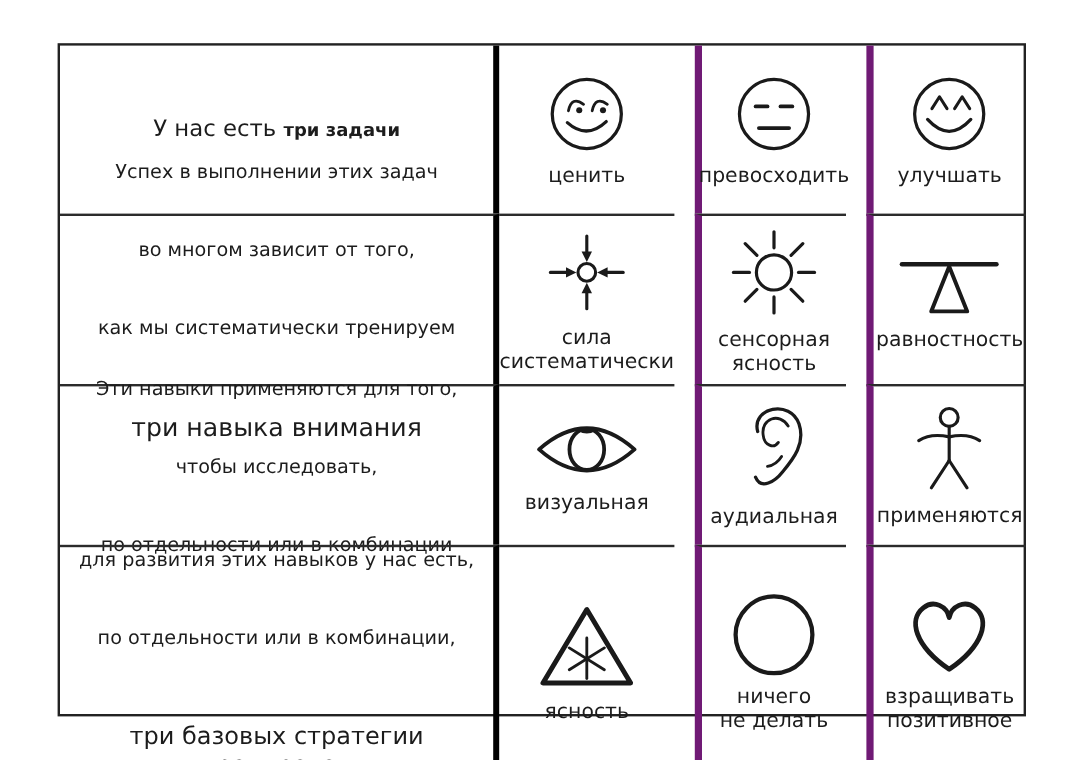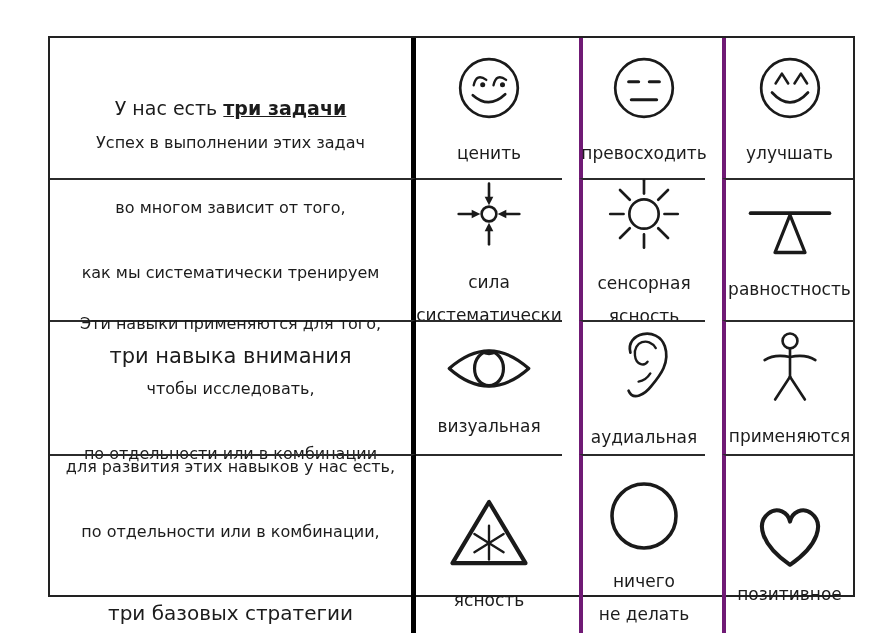--- a/index.html
+++ b/index.html
@@ -14,33 +14,33 @@
     position: absolute;
     left: 48px; top: 36px;
     width: 807px; height: 561px;
     border: 2px solid #222;
     display: grid;
     grid-template-columns: 366px 146px 143px 1fr;
     grid-template-rows: 140px 142px 134px 1fr;
   }
   .cell { display: flex; flex-direction: column; align-items: center; justify-content: center; }
   .bt { border-top: 2px solid #2b2b2b; gap: 44px; }
-  .bl { border-left: 4px solid #701a75; margin-left: 17px; }
+  .bl { border-left: 6px solid #701a75; margin-left: 17px; }
   .desc {
     border-right: 5px solid #000;
     text-align: center;
     font-size: 16px;
     line-height: 21px;
     padding: 0 8px;
   }
   .desc .headline { font-weight: normal; font-size: 21px; line-height: 24px; margin-top: 17px; }
   .desc.single { font-size: 19px; }
-  .desc.single b { font-size: 19px; text-decoration: underline; }
+  .desc.single b { font-size: 15px; }
   .desc .headline.smaller { font-size: 20px; margin-top: 15px; }
-  .icon-cell { gap: 18px; padding: 4px 2px; }
+  .icon-cell { gap: 5px; padding: 4px 2px; }
   .icon-label { font-size: 17px; line-height: 22px; text-align: center; white-space: nowrap; }
   .glyph { flex: 0 0 auto; display: block; }
   svg { display: block; }
   .stroke { fill: none; stroke: #1a1a1a; stroke-linecap: round; stroke-linejoin: round; }
   .fillink { fill: #1a1a1a; stroke: none; }
 </style>
 </head>
 <body>
 
 <div class="poster">
@@ -209,16 +209,17 @@
     <span class="icon-label">ничего</span>
     <span class="icon-label" style="margin-top:-7px">не делать</span>
   </div>
 
   <div class="cell icon-cell bt bl">
     <span class="glyph">
       <svg width="84" height="72" viewBox="0 0 92 80">
         <path class="stroke" d="M46,72 C14,50 8,26 22,15 C32,7 44,14 46,24 C48,14 60,7 70,15 C84,26 78,50 46,72 Z" stroke-width="4.5"></path>
       </svg>
     </span>
+    <span class="icon-label">взращивать</span>
     <span class="icon-label" style="margin-top:-7px">позитивное</span>
   </div>
 
 </div>
 
 </body></html>

